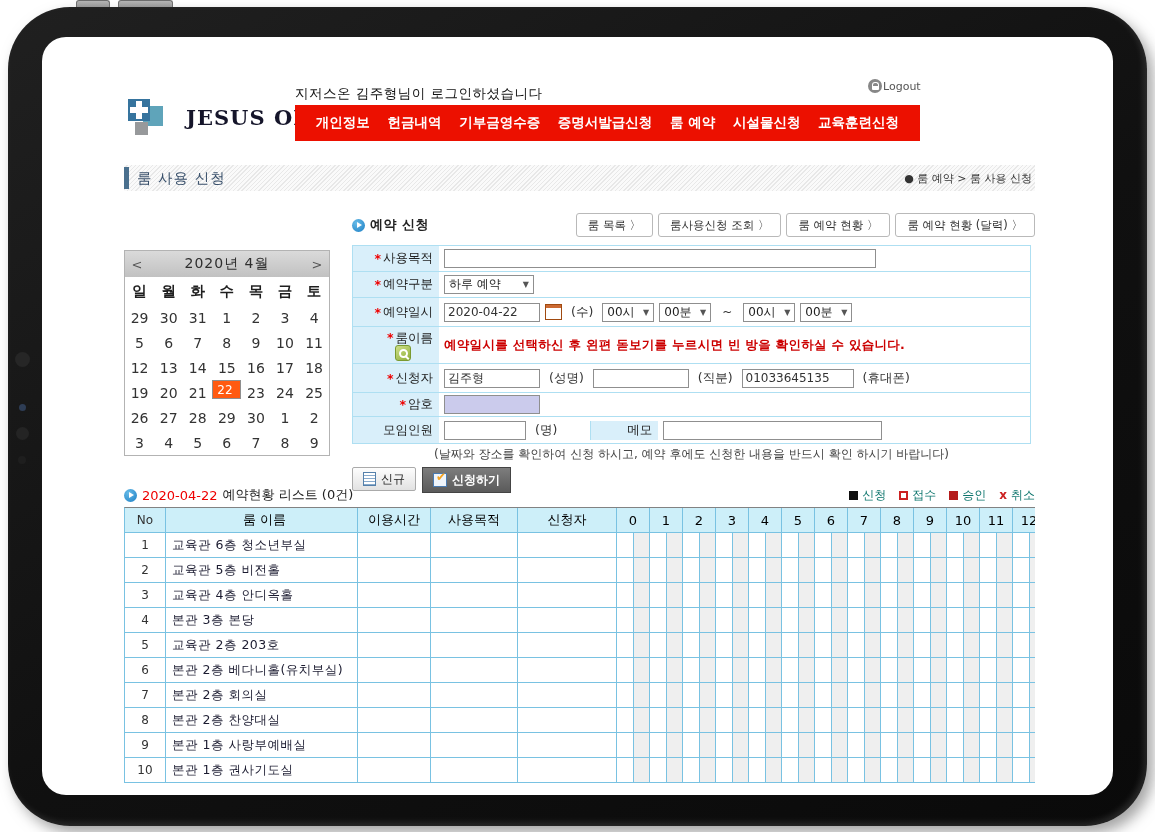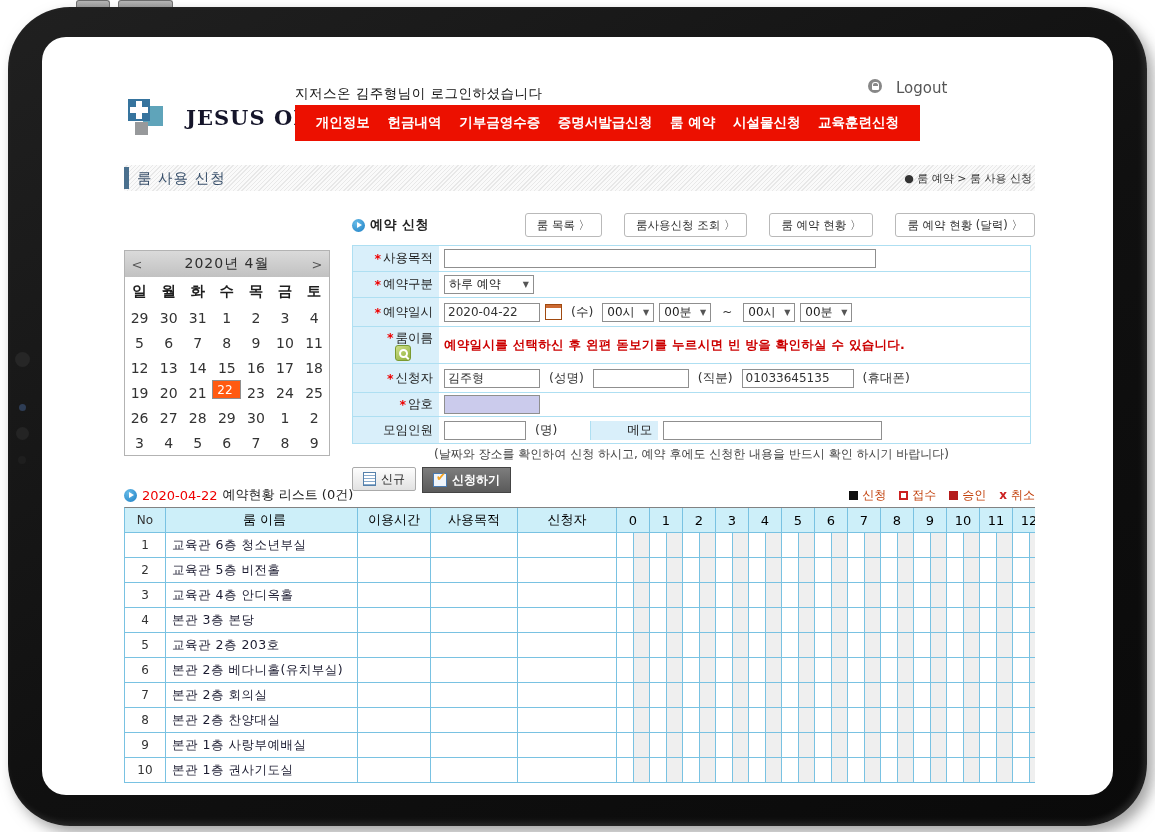--- a/index.html
+++ b/index.html
@@ -27,22 +27,22 @@
   .logo-mark{position:relative;width:38px;height:40px;display:inline-block}
   .logo-mark i{position:absolute;display:block}
   .lm-teal{left:15px;top:9px;width:20px;height:20px;background:#5fa4ba}
   .lm-gray{left:7px;top:25px;width:13px;height:13px;background:#97999b}
   .lm-blue{left:0;top:2px;width:22px;height:22px;background:#36749e}
   .lm-cv{left:8px;top:4px;width:6px;height:18px;background:#fff}
   .lm-ch{left:2px;top:10px;width:18px;height:6px;background:#fff}
   .logo-text{font-family:"DejaVu Serif","Liberation Serif",serif;font-size:21px;color:#15152a;
              letter-spacing:1px;font-weight:600}
   .login-message{position:absolute;left:171px;top:10px;font-size:13.5px;color:#111;letter-spacing:.5px}
-  .logout{position:absolute;left:744px;top:4px;display:flex;align-items:flex-start;gap:14px;
-          font-size:15px;color:#555;cursor:pointer}
+  .logout{position:absolute;left:744px;top:4px;display:flex;align-items:flex-end;gap:1px;
+          font-size:11px;color:#555;cursor:pointer}
   .lock-icon{width:14px;height:14px;border-radius:50%;background:#878787;position:relative;display:inline-block}
   .lock-icon::before{content:'';position:absolute;left:4px;top:2.5px;width:5px;height:4px;
           border:1px solid #fff;border-bottom:none;border-radius:3px 3px 0 0}
   .lock-icon::after{content:'';position:absolute;left:3.5px;top:6.5px;width:7px;height:4.5px;
           background:#fff;border-radius:1px}
   .main-nav{position:absolute;left:171px;top:30px;width:625px;height:36px;background:#ec1000;
             display:flex;align-items:center;justify-content:space-around;padding:0 12px;box-sizing:border-box}
   .nav-item{color:#fff;font-weight:bold;font-size:13.5px;cursor:pointer;white-space:nowrap}
 
   
@@ -52,21 +52,21 @@
   .page-title{font-size:14.5px;font-weight:normal;color:#39506b;letter-spacing:1px}
   .breadcrumb{margin-left:auto;font-size:11px;color:#333;padding-right:3px}
 
   
   .section-row{position:absolute;left:228px;top:137px;width:683px;height:26px;display:flex;align-items:center;gap:5px}
   .bullet-icon{width:13px;height:13px;border-radius:50%;position:relative;flex:none;
      background:radial-gradient(circle at 35% 30%,#66bbe8,#1d7fc4)}
   .bullet-icon::after{content:'';position:absolute;left:5px;top:3.5px;border-left:5px solid #fff;
      border-top:3px solid transparent;border-bottom:3px solid transparent}
   .section-title{font-size:13px;font-weight:bold;color:#222;letter-spacing:.5px}
-  .toolbar-buttons{margin-left:auto;display:flex;gap:22px}
+  .toolbar-buttons{margin-left:auto;display:flex;gap:5px}
   .tb-btn{background:#fff;border:1px solid #b9b9b9;border-radius:3px;height:24px;padding:0 11px;
      font-size:11.5px;color:#333;font-family:inherit;cursor:pointer;white-space:nowrap}
 
   
   .calendar{position:absolute;left:0;top:175px;width:206px;border:1px solid #b3b3b3;background:#fff;box-sizing:border-box}
   .cal-head{height:26px;background:linear-gradient(#dadada,#c1c1c1);display:flex;align-items:center;
             font-size:14px;color:#333}
   .cal-nav{width:24px;text-align:center;color:#555;font-size:13px;cursor:pointer}
   .cal-title{flex:1;text-align:center;letter-spacing:1px;color:#2e2e2e}
   .cal-weekdays{display:flex;height:28px;align-items:center}
@@ -128,21 +128,21 @@
   .list-head-row{position:absolute;left:0;top:411px;width:911px;display:flex;align-items:center}
   .list-title{display:flex;align-items:center;gap:5px;font-size:13px;color:#222}
   .list-date{color:#e00}
   .status-legend{margin-left:auto;display:flex;align-items:center;gap:13px}
   .lg-item{display:inline-flex;align-items:center;gap:4px}
   .lg-swatch{display:inline-block;width:9px;height:9px;box-sizing:border-box;font-style:normal}
   .lg-swatch.filled-black{background:#101010}
   .lg-swatch.outline-red{border:2px solid #c22;background:#fff}
   .lg-swatch.filled-red{background:#b51c1c}
   .lg-swatch.x-red{width:auto;height:auto;color:#c22;font-weight:bold;font-size:12px;line-height:9px}
-  .lg-label{font-size:12px;color:#c2410c}
+  .lg-label{font-size:12px;color:#0f766e}
 
   
   .lt-wrap{position:absolute;left:0;top:432px;width:911px;overflow:hidden}
   .lt{width:921px;border-top:1px solid #828282;border-left:1px solid #79c2e2}
   .lt-header{display:flex;background:#cdeff9;border-bottom:1px solid #79c2e2;height:24px}
   .lt-hcell{box-sizing:border-box;border-right:1px solid #79c2e2;display:flex;align-items:center;
        justify-content:center;font-size:13px;color:#000000;height:100%;flex:none}
   .lt-row{display:flex;height:24px;border-bottom:1px solid #79c2e2;background:#fff}
   .lt-cell{box-sizing:border-box;border-right:1px solid #79c2e2;display:flex;align-items:center;height:100%;flex:none}
   .c-no{width:41px;justify-content:center;font-size:12px;color:#333}

